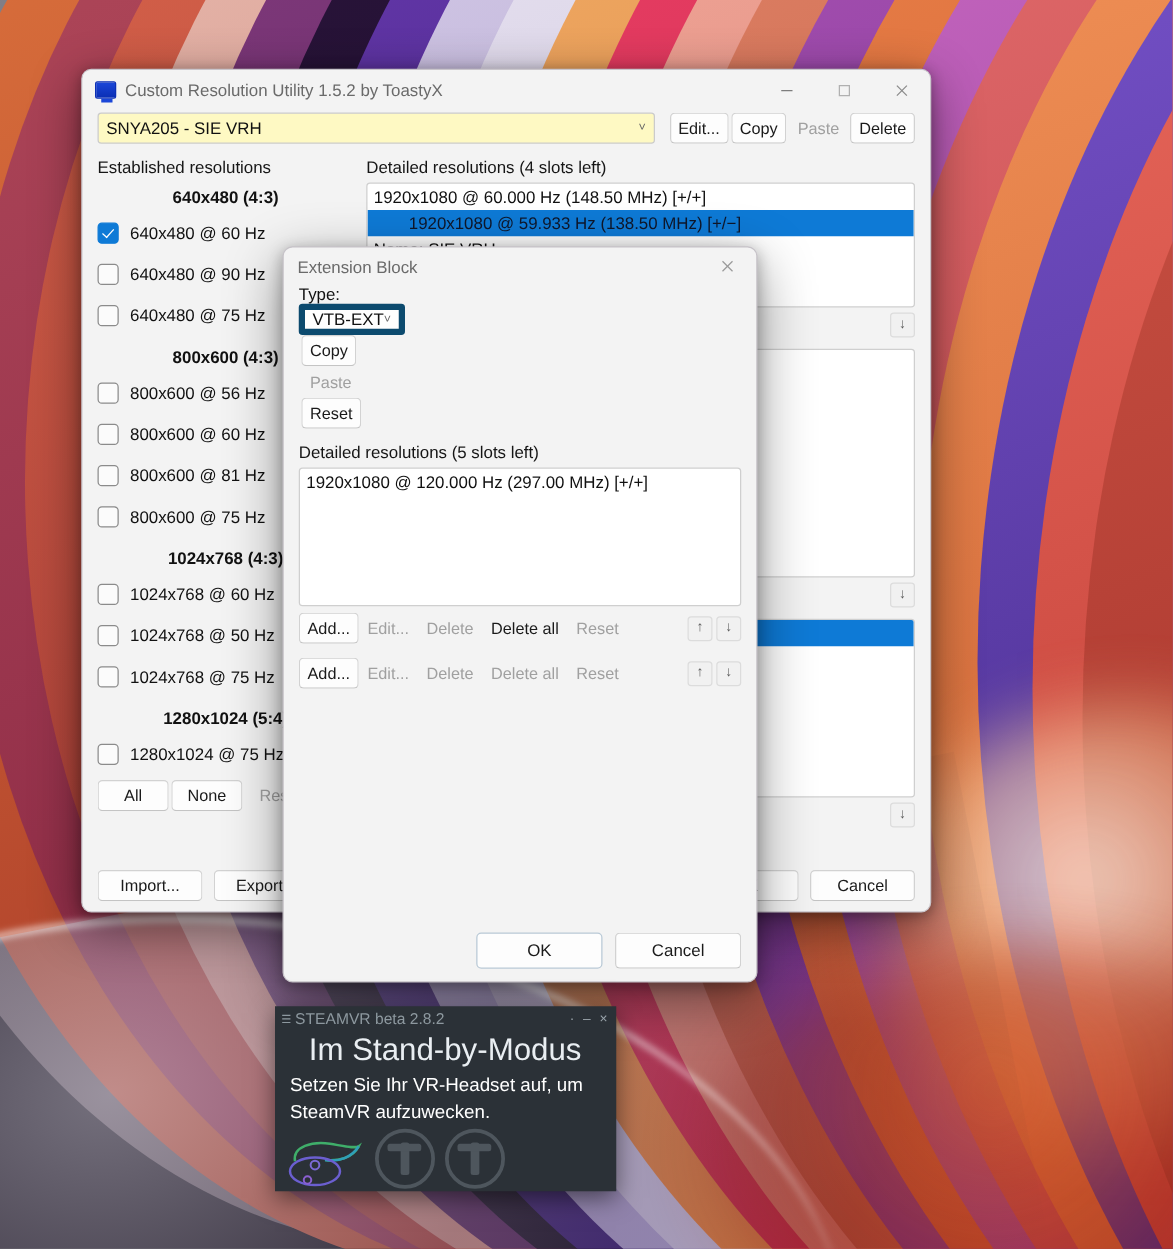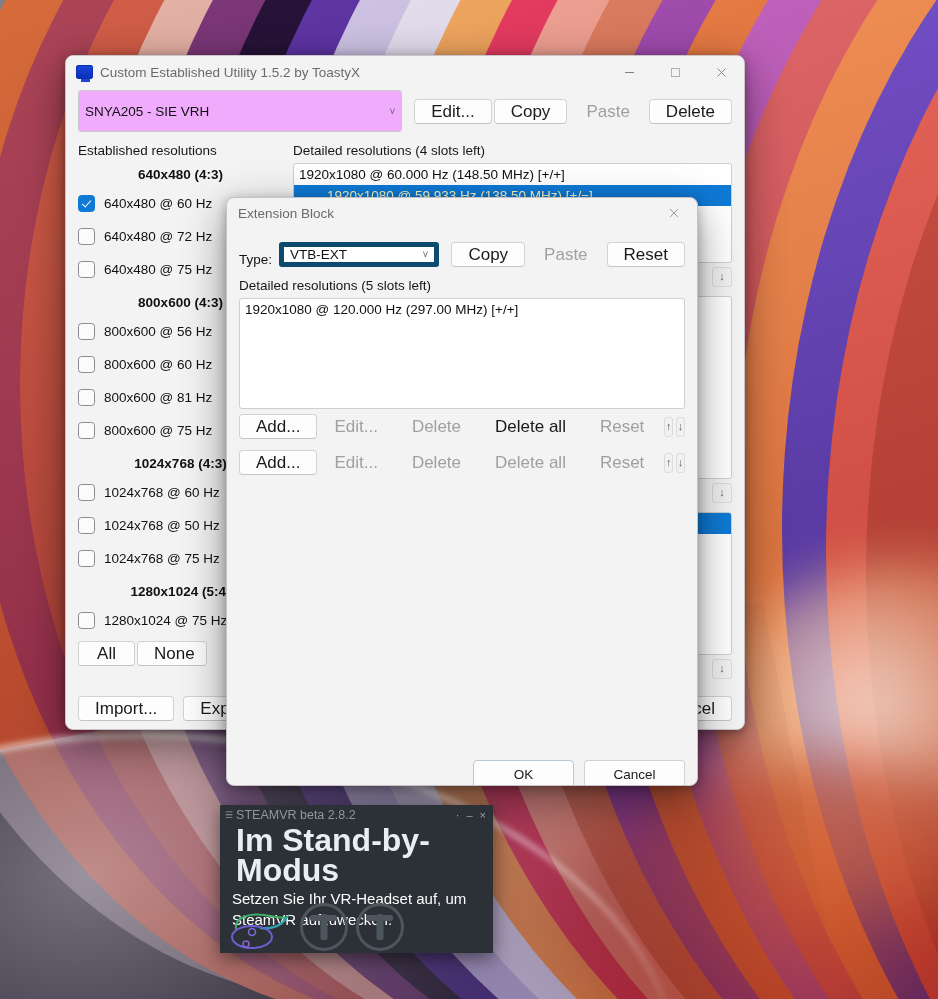--- a/index.html
+++ b/index.html
@@ -46,23 +46,23 @@
     transform: rotate(6deg);
   }
 
   
   .w-btn {
     background: #fdfdfd;
     border: 1px solid #d2d2d2;
     border-bottom-color: #c4c4c4;
     border-radius: 4px;
     font-family: "Liberation Sans", sans-serif;
-    font-size: 17px;
+    font-size: 13px;
     color: #1a1a1a;
-    padding: 3px 16px;
+    padding: 3px 6px;
     line-height: 17px;
     white-space: nowrap;
     cursor: default;
   }
   .w-btn.flat {
     background: transparent;
     border-color: transparent;
   }
   .w-btn.dis {
     color: #a0a0a0;
@@ -78,21 +78,21 @@
     color: #111;
   }
   .listrow {
     padding: 1px 5px;
     line-height: 19px;
     white-space: nowrap;
     cursor: default;
   }
   .listrow.sel {
     background: #0e7ad6;
-    color: #fef9c3;
+    color: #0f172a;
     padding-left: 33px;
   }
   .arrowbtn {
     width: 20px; height: 20px;
     background: #f1f1f1;
     border: 1px solid #dcdcdc;
     border-radius: 3px;
     color: #5a5a5a;
     font-size: 11px;
     line-height: 17px;
@@ -144,22 +144,22 @@
     color: #7d7d7d; font-size: 12px;
     cursor: default;
   }
   .wincap svg { display: block; }
 
   #cru-body { padding: 0 12px; position: relative; height: 643px; }
 
   #cru-toprow { display: flex; align-items: center; gap: 0; margin-top: 2px; }
   #cru-combo {
     flex: 1;
-    height: 42px;
-    background: #f0abfc;
+    height: 25px;
+    background: #fef9c3;
     border: 1px solid #cbcbcb;
     border-radius: 3px;
     display: flex; align-items: center;
     padding: 0 6px;
     font-size: 13.5px; color: #111;
     margin-right: 10px;
     cursor: default;
   }
   #cru-combo .chev { margin-left: auto; color: #666; font-size: 10px; }
   #cru-toprow .w-btn { margin-left: 2px; }
@@ -202,34 +202,34 @@
     display: flex; align-items: center;
   }
   #cru-bottom .w-btn { min-width: 84px; text-align: center; }
   #cru-bottom .gap { width: 9px; }
   #cru-bottom .spacer { flex: 1; }
 
   
   #ext-dialog {
     position: absolute;
     left: 226px; top: 197px;
-    width: 472px; height: 589px;
+    width: 380px; height: 589px;
     background: #f3f3f3;
     border: 1px solid #c6c2c8;
     border-radius: 8px;
     box-shadow: 0 14px 44px rgba(0,0,0,.42), 0 3px 12px rgba(0,0,0,.28);
     overflow: hidden;
   }
   #ext-titlebar {
     height: 30px; display: flex; align-items: center;
     padding-left: 11px;
   }
   #ext-title { font-size: 13.5px; color: #6a6a6a; flex: 1; }
   #ext-body { padding: 0 12px; position: relative; height: 559px; }
-  #ext-toprow { display: flex; align-items: flex-end; margin-top: 14px; }
+  #ext-toprow { display: flex; align-items: flex-start; margin-top: 0; flex-direction: column; }
   #ext-typelabel { font-size: 13.5px; color: #111; margin-right: 7px; }
   #ext-combo {
     flex: 1; height: 25px;
     background: #fefefe; border: 5px solid #0c4a6e; border-radius: 3px;
     display: flex; align-items: center; padding: 0 6px;
     font-size: 13.5px; color: #111; margin-right: 10px; cursor: default;
   }
   #ext-combo .chev { margin-left: auto; color: #666; font-size: 10px; }
   #ext-toprow .w-btn { margin-left: 2px; }
 
@@ -256,22 +256,22 @@
     box-shadow: 0 5px 18px rgba(0,0,0,.5);
   }
   #svr-titlebar {
     height: 20px; display: flex; align-items: center;
     padding: 0 4px 0 5px;
     font-size: 12.5px; color: #8d989f;
   }
   #svr-hamb { font-size: 9px; margin-right: 3px; color: #8d989f; }
   #svr-caps { margin-left: auto; display: flex; gap: 7px; font-size: 11px; color: #9aa4ab; padding-right: 3px; }
   #svr-head {
-    font-size: 32px; color: #e9eef2; padding: 0 16px;
-    line-height: 30px; font-weight: bold;
+    font-size: 25px; color: #e9eef2; padding: 0 27px;
+    line-height: 30px; font-weight: normal;
   }
   #svr-sub {
     font-size: 15px; color: #ffffff; padding: 3px 12px 0;
     line-height: 21px;
   }
   #svr-icons {
     position: absolute; left: 10px; bottom: 2px;
     display: flex; align-items: flex-end; gap: 8px;
   }
   .svr-ctrl {
@@ -321,21 +321,21 @@
   <div class="glow" style="left:700px; top:560px; width:420px; height:360px; background:radial-gradient(circle at 40% 40%, rgba(255,243,228,.95), rgba(247,178,120,.55) 45%, rgba(200,90,45,0) 75%);"></div>
   <div class="glow" style="left:560px; top:760px; width:520px; height:320px; background:radial-gradient(circle at 45% 35%, rgba(212,90,45,.85), rgba(150,32,24,.45) 55%, rgba(60,10,10,0) 80%);"></div>
 
   <div id="wp-bottom-sheen"></div>
   <div id="wp-arc"></div>
 
   <div id="cru-window">
 
     <div id="cru-titlebar">
       <div id="cru-appicon"></div>
-      <div id="cru-title">Custom Established Utility 1.5.2 by ToastyX</div>
+      <div id="cru-title">Custom Resolution Utility 1.5.2 by ToastyX</div>
       <div class="wincap">
         <svg width="11" height="11" viewBox="0 0 11 11">
             <line x1="1" y1="5.5" x2="10" y2="5.5" stroke="#7d7d7d" stroke-width="1"></line>
           </svg>
       </div>
       <div class="wincap">
         <svg width="11" height="11" viewBox="0 0 11 11">
             <rect x="1.5" y="1.5" width="8" height="8" fill="none" stroke="#b0b0b0" stroke-width="1"></rect>
           </svg>
       </div>
@@ -365,21 +365,21 @@
         <div id="col-left">
           <div class="sec-head">Established resolutions</div>
 
           <div class="res-head">640x480 (4:3)</div>
           <div class="cb-row">
             <div class="cb on"></div>
             <div class="cb-lab">640x480 @ 60 Hz</div>
           </div>
           <div class="cb-row">
             <div class="cb"></div>
-            <div class="cb-lab">640x480 @ 72 Hz</div>
+            <div class="cb-lab">640x480 @ 90 Hz</div>
           </div>
           <div class="cb-row">
             <div class="cb"></div>
             <div class="cb-lab">640x480 @ 75 Hz</div>
           </div>
 
           <div class="res-head">800x600 (4:3)</div>
           <div class="cb-row">
             <div class="cb"></div>
             <div class="cb-lab">800x600 @ 56 Hz</div>

